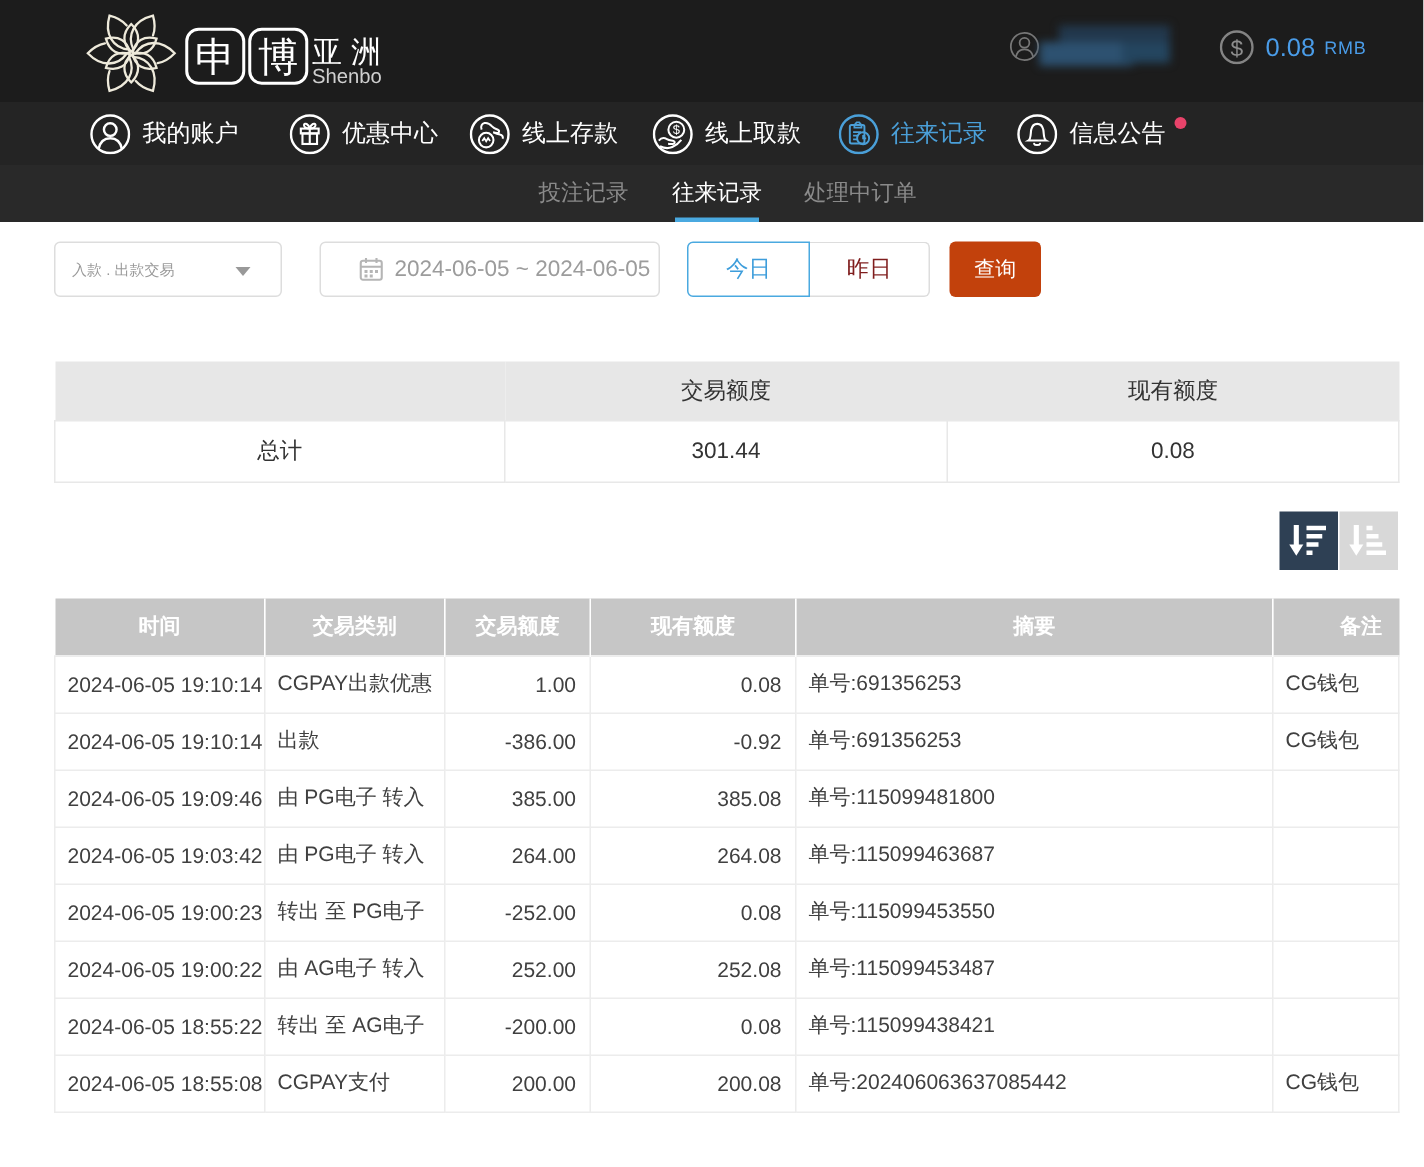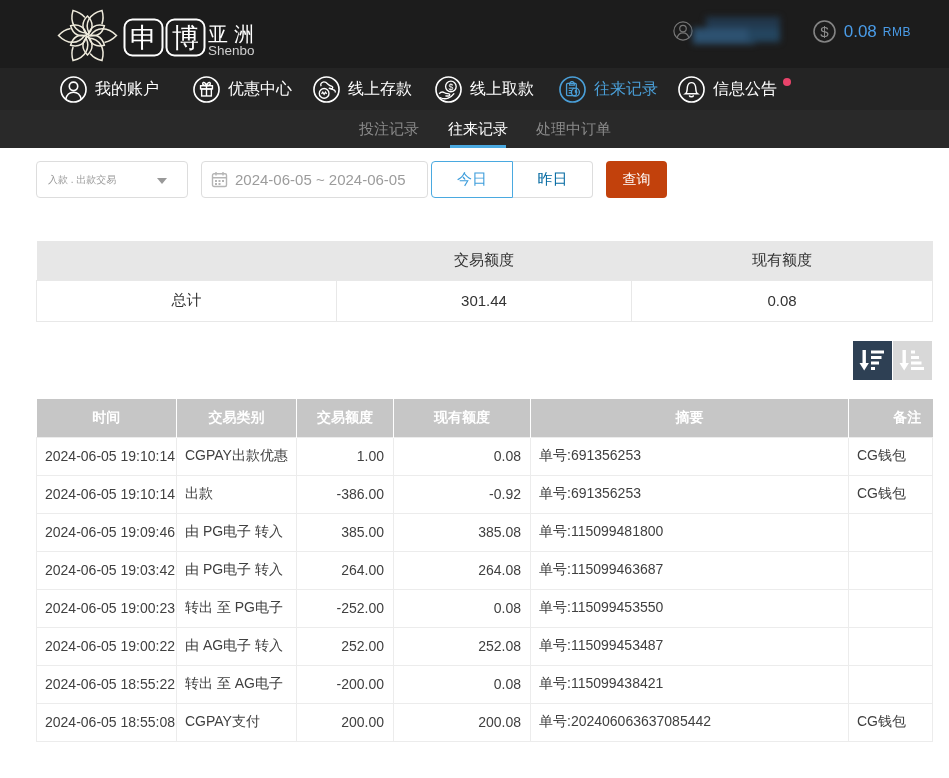--- a/index.html
+++ b/index.html
@@ -38,26 +38,26 @@
 
 
 .filters { position:absolute; left:36px; top:161px; height:37px; display:flex; }
 .selbox { width:152px; height:37px; border:1px solid #ddd; border-radius:4px;
   display:flex; align-items:center; font-size:10px; color:#999; padding-left:11px;
   position:relative; }
 .caret { position:absolute; right:20px; top:16px; width:0; height:0;
   border-left:5px solid transparent; border-right:5px solid transparent;
   border-top:6px solid #999; }
 .datebox { width:227px; height:37px; border:1px solid #ddd; border-radius:4px;
-  margin-left:13px; display:flex; align-items:center; font-size:15px; color:#9c9c9c;
-  padding-left:9px; }
+  margin-left:25px; display:flex; align-items:center; font-size:15px; color:#9c9c9c;
+  padding-left:25px; }
 .datebox svg { margin-right:7px; }
-.btngroup { display:flex; margin-left:3px; }
+.btngroup { display:flex; margin-left:18px; }
 .btngroup .b { width:77px; height:37px; border:1px solid #ddd; border-left:none;
-  display:flex; align-items:center; justify-content:center; font-size:15px; color:#0369a1;
+  display:flex; align-items:center; justify-content:center; font-size:15px; color:#7f1d1d;
   background:#fff; }
 .btngroup .b:first-child { border:1px solid #4aa9e0; color:#3d9ddb; width:82px;
   border-radius:4px 0 0 4px; }
 .btngroup .b:last-child { border-radius:0 4px 4px 0; width:80px; }
 .query { width:61px; height:37px; background:#c2410c; color:#fff; font-size:14px;
   border-radius:4px; margin-left:13px; display:flex; align-items:center; justify-content:center; }
 
 
 .sum { position:absolute; left:36px; top:241px; width:897px; border-collapse:collapse;
   font-size:15px; color:#333; }

